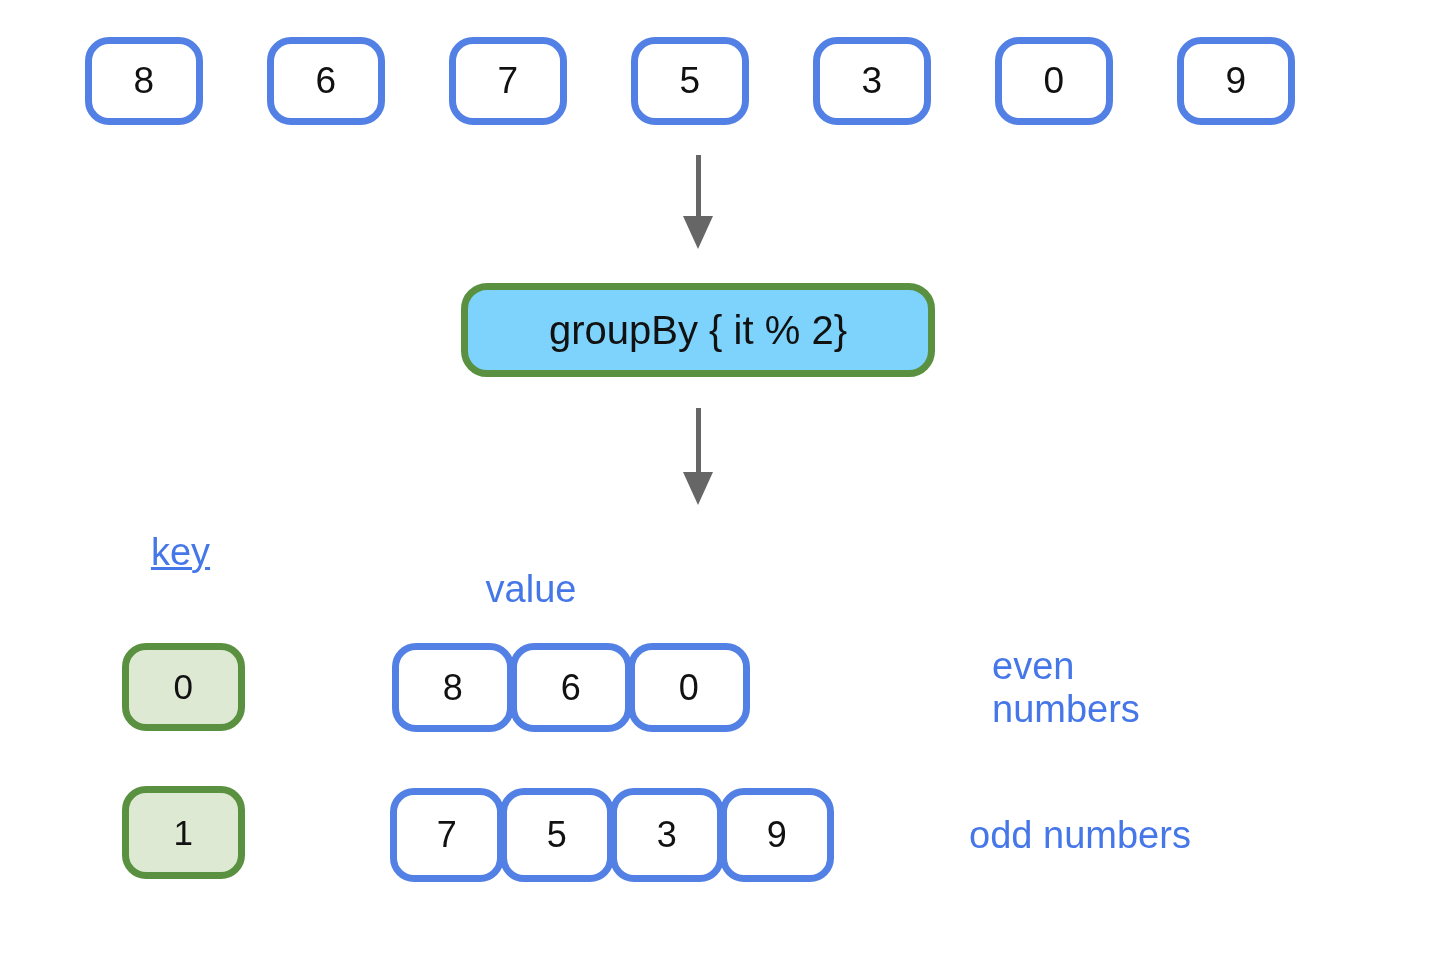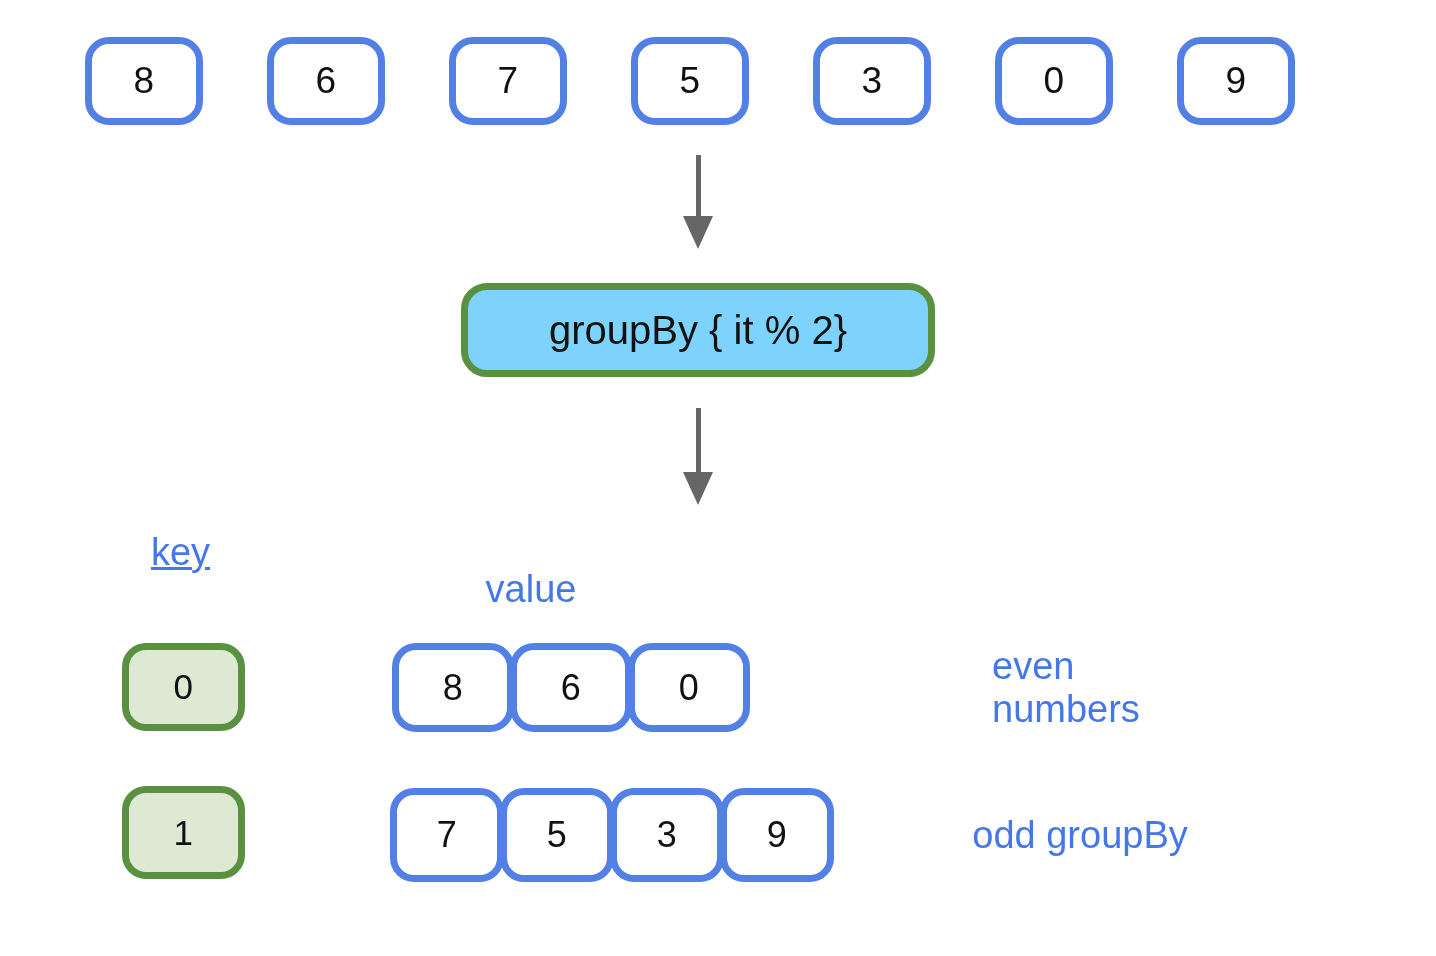--- a/index.html
+++ b/index.html
@@ -140,15 +140,15 @@
   </div>
   <div class="blue-label" style="left:960px; top:643px; width:240px; height:89px;margin-left:32px;">even numbers</div>
 
   <div class="box green key-box" style="left:122px; top:786px; width:123px; height:93px;">1</div>
   <div class="value-row r2" style="left:390px; top:788px;">
     <div class="box blue">7</div>
     <div class="box blue">5</div>
     <div class="box blue">3</div>
     <div class="box blue">9</div>
   </div>
-  <div class="blue-label" style="left:960px; top:788px; width:240px; height:94px;">odd groupBy</div>
+  <div class="blue-label" style="left:960px; top:788px; width:240px; height:94px;">odd numbers</div>
 
 </div>
 
 </body></html>

